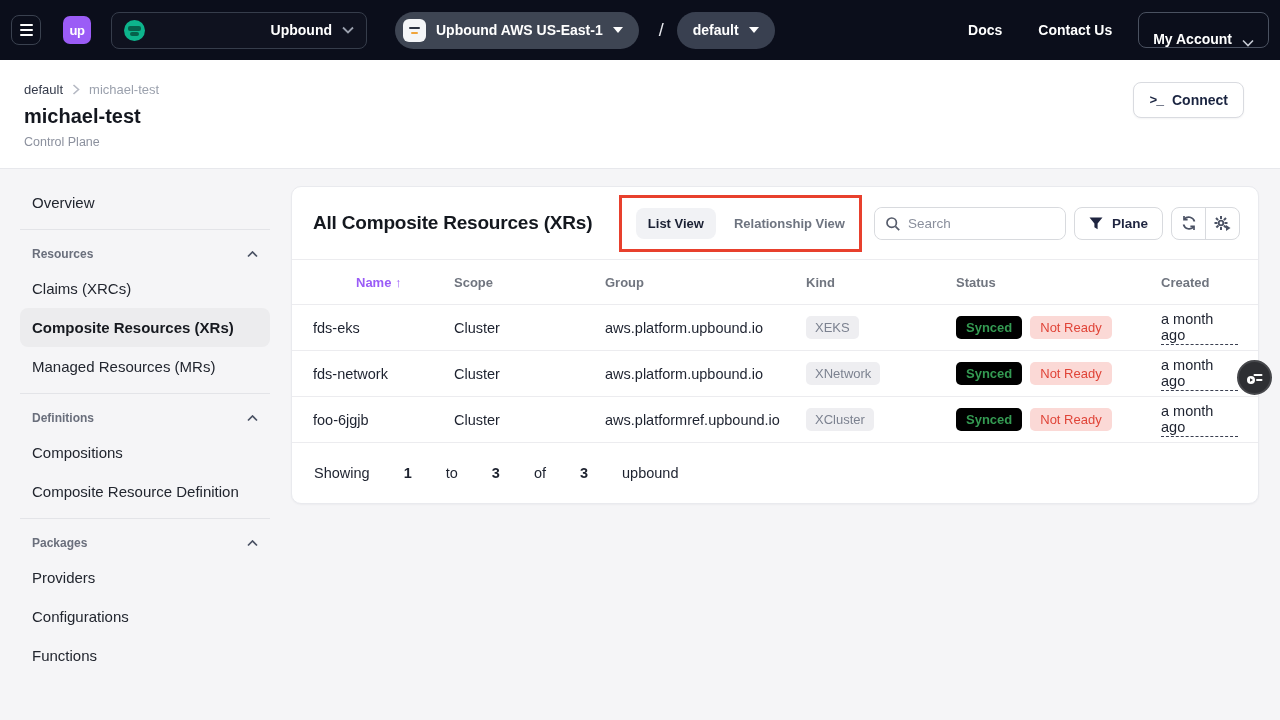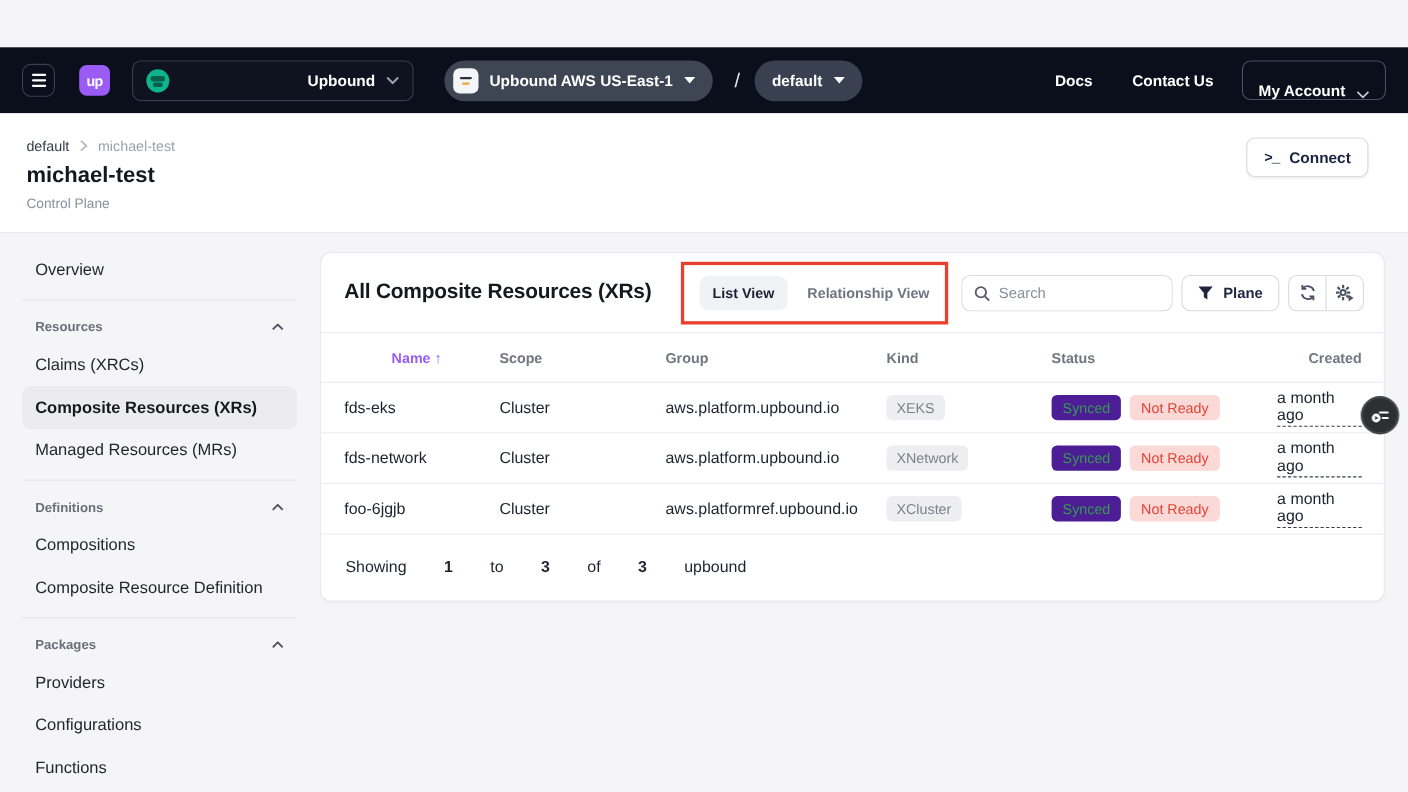--- a/index.html
+++ b/index.html
@@ -1,20 +1,20 @@
 <!DOCTYPE html>
 <html><head>
 <meta charset="utf-8">
 <style>
   * { margin:0; padding:0; box-sizing:border-box; }
   html,body { width:1280px; height:720px; overflow:hidden; background:#f5f5f7;
     font-family:"Liberation Sans","DejaVu Sans",sans-serif; color:#1d222f; }
 
   
-  .topnav { height:60px; background:#0b0e1b; display:flex; align-items:center; padding:0 20px;margin-top:43px; }
+  .topnav { height:60px; background:#0b0e1b; display:flex; align-items:center; padding:0 11px; }
   .hamburger { width:30px; height:30px; border:1.5px solid #3a414f; border-radius:8px;
     background:transparent; display:flex; flex-direction:column; justify-content:center;
     align-items:center; gap:3px; cursor:pointer; flex:none; }
   .hamburger i { display:block; width:13px; height:2px; background:#fff; border-radius:1px; }
   .logo-badge { width:28px; height:28px; border-radius:7px; background:#9b5cf6; color:#fff;
     font-weight:bold; font-size:13px; display:flex; align-items:center; justify-content:center;
     margin-left:22px; flex:none; letter-spacing:-0.5px; }
   .org-select { margin-left:20px; width:256px; height:37px; border:1px solid #363d4b; border-radius:8px;
     background:rgba(255,255,255,0.02); display:flex; align-items:center; padding:0 12px; gap:10px; cursor:pointer; }
   .org-select .label { color:#fff; font-weight:bold; font-size:14px; flex:1; text-align:right; }
@@ -89,28 +89,28 @@
   .icon-group .cell { width:33px; display:flex; align-items:center; justify-content:center; border:none;
     background:transparent; cursor:pointer; }
   .icon-group .vsep { width:1px; background:#d8dade; }
 
   
   .tbl-head, .tbl-row { display:grid; grid-template-columns:141px 151px 201px 150px 205px 1fr;
     align-items:center; padding:0 20px 0 21px; }
   .tbl-head { height:46px; border-top:1px solid #ececef; border-bottom:1px solid #ececef; }
   .tbl-head .col { font-size:13px; font-weight:bold; color:#70757f; }
   .tbl-head .col.sorted { color:#9a5cf7; cursor:pointer;padding-left:43px; }
-  .tbl-head .col.right { text-align:right; }
+  .tbl-head .col.right { }
   .tbl-row { height:46px; border-bottom:1px solid #ececef; font-size:14.5px; color:#1d222f; cursor:pointer; }
   .tbl-row:last-of-type { border-bottom:1px solid #ececef; }
   .kind-badge { display:inline-block; background:#eeeef1; color:#7c8290; font-size:13px;
     padding:4px 9px; border-radius:5px; }
   .status-cell { display:flex; gap:8px; }
   .pill { font-size:13px; padding:4px 10px; border-radius:5px; }
-  .pill.ok { background:#4c1d95; color:#349a52; }
+  .pill.ok { background:#000000; color:#349a52;font-weight:bold; }
   .pill.bad { background:#fbd9d6; color:#e04438; }
   .created-cell { display:flex; justify-content:flex-end; }
   .created-cell span { border-bottom:1.5px dashed #3a3f50; padding-bottom:1px; cursor:help; }
 
   .tbl-footer { height:60px; display:flex; align-items:center; padding:0 21px; font-size:14.5px; color:#1d222f;gap:29px; }
   .tbl-footer b { font-weight:bold; margin:0 4px; }
   .tbl-footer .w { margin:0 1px; }
 
   
   .float-widget { position:fixed; left:1237px; top:360px; width:35px; height:35px; border-radius:50%;

